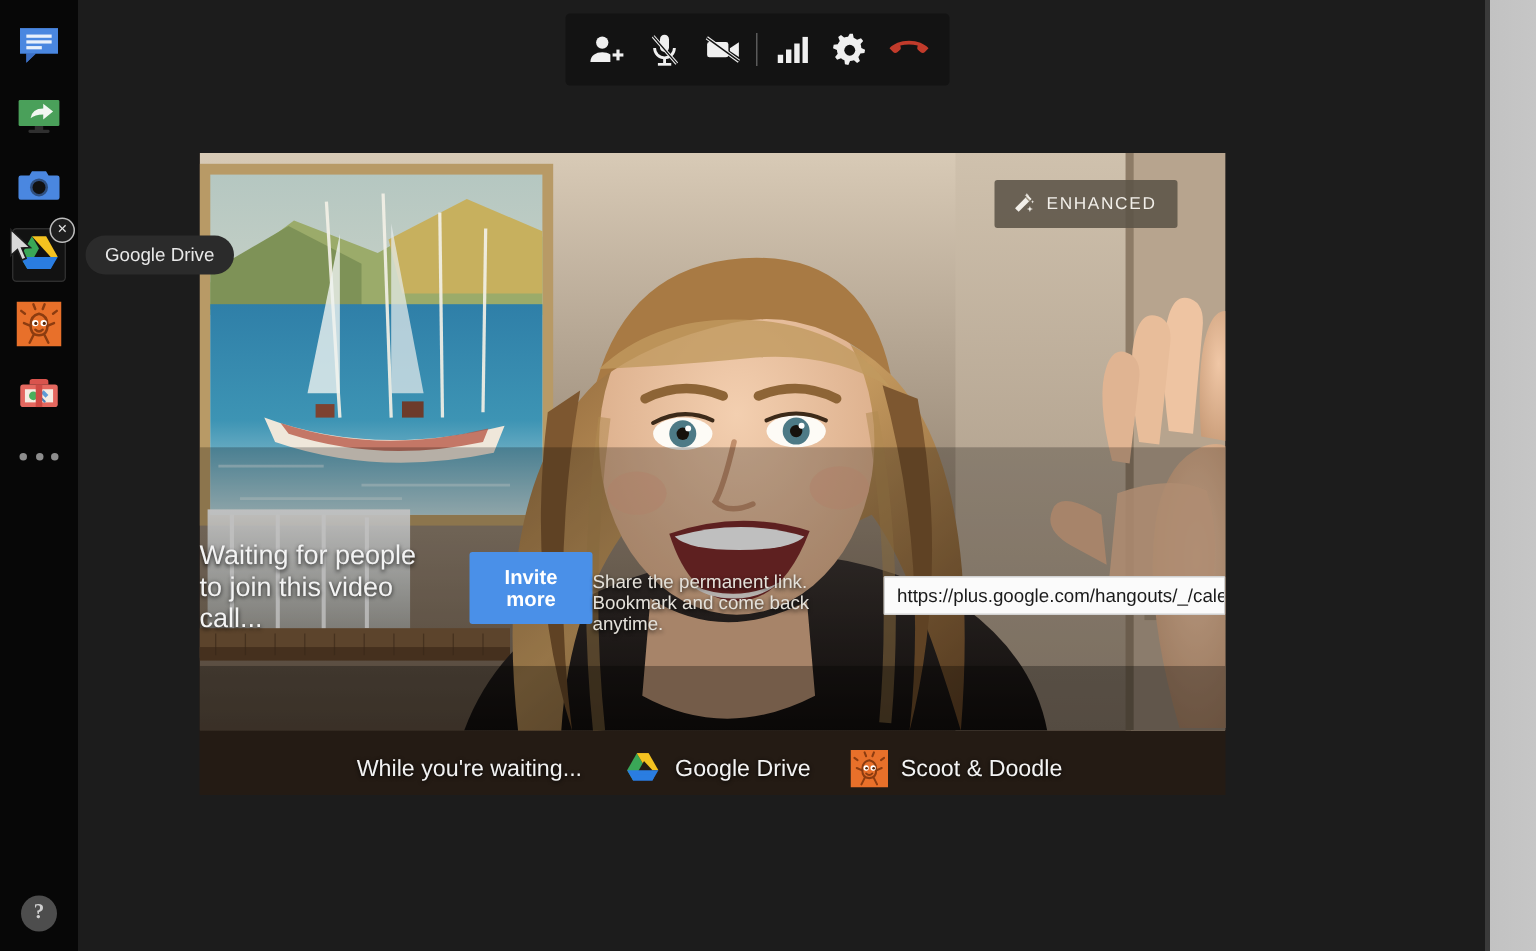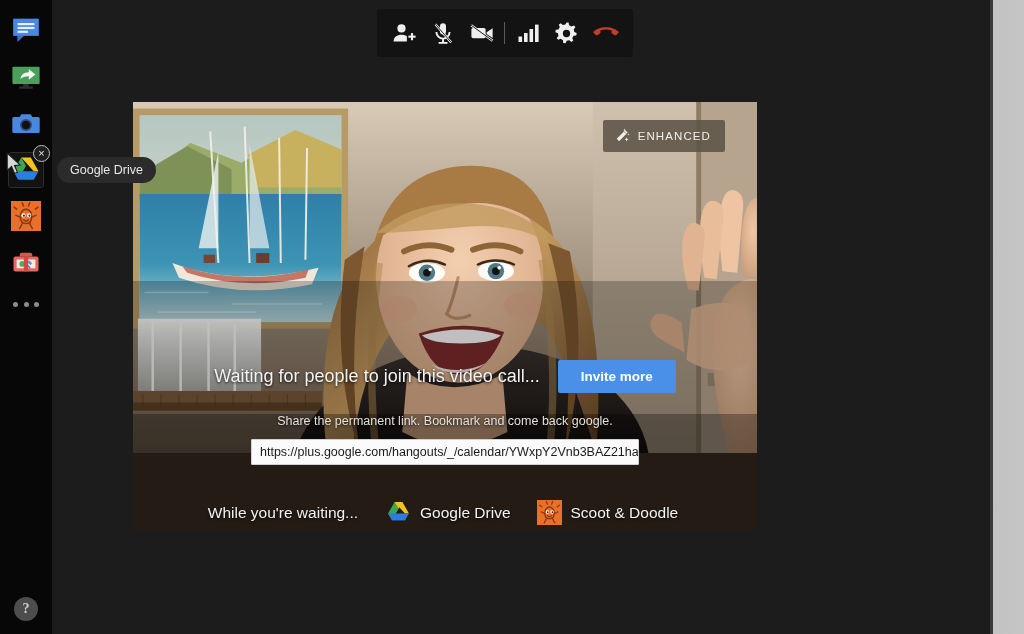--- a/index.html
+++ b/index.html
@@ -105,42 +105,42 @@
   .tb-btn {
     width:32px; height:32px;
     display:flex; align-items:center; justify-content:center;
     cursor:pointer;
   }
   .tb-sep { width:1px; height:22px; background:#5a5a5a; }
 
   
   #video {
     position:absolute; left:133px; top:102px;
-    width:624px; height:428px;
+    width:684px; height:428px;
     overflow:hidden;
     background:#241b14;
     z-index:10;
   }
   #video-photo { position:absolute; inset:0; }
 
   
   #enhanced {
     position:absolute; right:32px; top:18px;
     height:32px; padding:0 14px 0 10px;
     background:rgba(92,84,72,.88);
     border-radius:2px;
     display:flex; align-items:center; gap:8px;
     color:#f2efe9; font-size:11.5px; letter-spacing:1.1px;
     cursor:pointer; z-index:14;
   }
 
   
   #waiting {
     position:absolute; left:0; right:0; top:258px;
-    display:flex; flex-direction:column; align-items:center;
+    display:flex; flex-direction:row; align-items:center;
     z-index:13;
   }
   #waiting-row {
     display:flex; align-items:center; gap:18px;
   }
   #waiting-text {
     color:#f3f3f3; font-size:18px;
     text-shadow:0 1px 3px rgba(0,0,0,.85);
   }
   #invite-more {
@@ -360,21 +360,21 @@
         <path d="M15.4 5.4 l.3 .85 .85 .3 -.85 .3 -.3 .85 -.3 -.85 -.85 -.3 .85 -.3Z" fill="#f2efe9"></path>
       </svg>
       <span>ENHANCED</span>
     </div>
 
     <div id="waiting">
       <div id="waiting-row">
         <span id="waiting-text">Waiting for people to join this video call...</span>
         <button id="invite-more">Invite more</button>
       </div>
-      <div id="share-note">Share the permanent link. Bookmark and come back google.</div>
+      <div id="share-note">Share the permanent link. Bookmark and come back anytime.</div>
       <div id="link-field" title="Permanent hangout link">https://plus.google.com/hangouts/_/calendar/YWxpY2Vnb3BAZ21haWwu</div>
     </div>
 
     <div id="waitapps">
       <span id="waitapps-label">While you're waiting...</span>
 
       <div class="wa-app">
         <svg class="wa-ico" viewBox="0 0 48 48">
           <path d="M16.4 4 L31.6 4 L44 26 L36.4 26 Z" fill="#f4c220"></path>
           <path d="M16.4 4 L4 26 L11.6 39 L24 17 Z" fill="#3aa757"></path>

